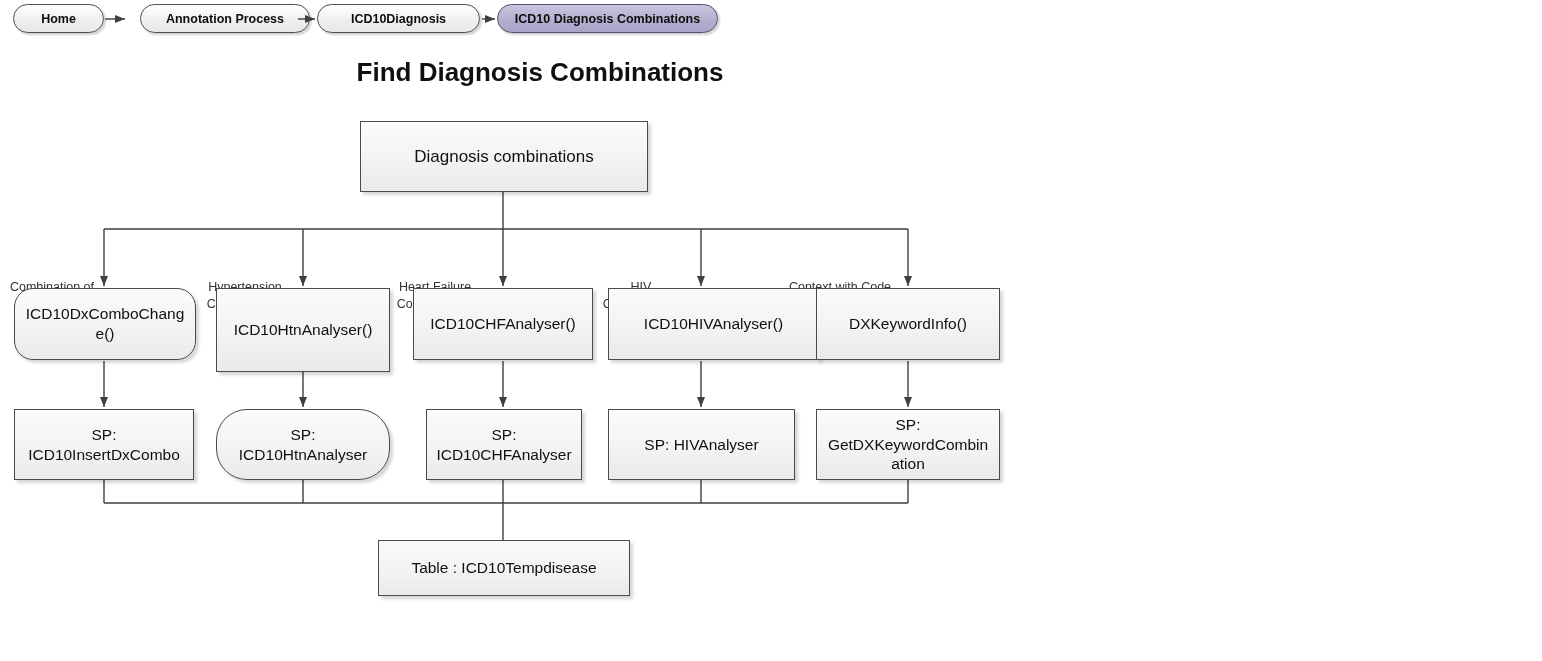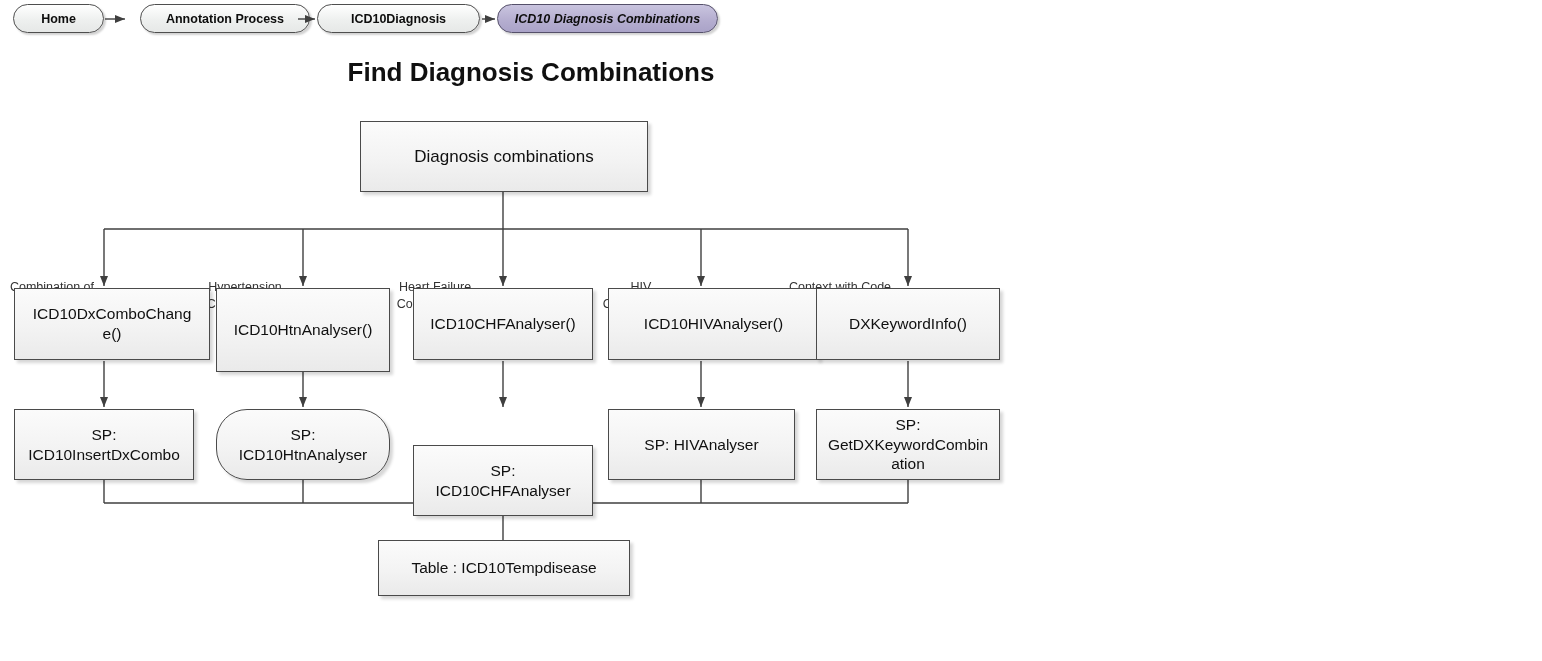--- a/index.html
+++ b/index.html
@@ -12,24 +12,23 @@
     position:absolute; top:4px; height:29px; box-sizing:border-box;
     border:1.6px solid #4e4e4e; border-radius:15px;
     background:linear-gradient(180deg,#ffffff 0%,#eef0ef 55%,#e6e8e7 100%);
     box-shadow:2px 2px 2px rgba(0,0,0,0.18);
     display:flex; align-items:center; justify-content:center;
     font-weight:bold; font-size:12.5px; color:#0d0d0d; white-space:nowrap;
   }
   .pill.active {
     background:linear-gradient(180deg,#c9c4df 0%,#b4adcf 60%,#aaa3c8 100%);
     border-color:#55506a;
-    font-style:italic;
   }
   .title {
-    position:absolute; left:331px; top:57px; width:400px; text-align:center;
+    position:absolute; left:340px; top:57px; width:400px; text-align:center;
     font-size:26px; font-weight:bold; color:#101010; letter-spacing:0px;
   }
   .node {
     position:absolute; box-sizing:border-box;
     border:1.4px solid #4a4a4a;
     background:linear-gradient(180deg,#fbfbfb 0%,#f3f3f3 55%,#eaeaea 100%);
     box-shadow:3px 3px 3px rgba(0,0,0,0.16);
     display:flex; align-items:center; justify-content:center;
     text-align:center; font-size:15.5px; color:#101010;
     white-space:pre-line; line-height:1.28; padding:2px 8px;
@@ -103,31 +102,31 @@
 two Codes</div>
   <div class="branch-label" style="left:190px;width:110px;">Hypertension
 Combinations</div>
   <div class="branch-label" style="left:380px;width:110px;">Heart Failure
 Combinations</div>
   <div class="branch-label" style="left:586px;width:110px;">HIV
 Combinations</div>
   <div class="branch-label" style="left:775px;width:130px;">Context with Code
 Combinations</div>
 
-  <div class="node" style="left:14px;top:288px;width:196px;height:72px;">ICD10DxComboChang
+  <div class="node" style="left:14px;top:288px;width:182px;height:72px;border-radius:19px;">ICD10DxComboChang
 e()</div>
   <div class="node" style="left:216px;top:288px;width:174px;height:84px;">ICD10HtnAnalyser()</div>
   <div class="node" style="left:413px;top:288px;width:180px;height:72px;">ICD10CHFAnalyser()</div>
   <div class="node" style="left:608px;top:288px;width:211px;height:72px;">ICD10HIVAnalyser()</div>
   <div class="node" style="left:816px;top:288px;width:184px;height:72px;">DXKeywordInfo()</div>
 
   <div class="node" style="left:14px;top:409px;width:180px;height:71px;">SP:
 ICD10InsertDxCombo</div>
   <div class="node" style="left:216px;top:409px;width:174px;height:71px;border-radius:31px;">SP: ICD10HtnAnalyser</div>
-  <div class="node" style="left:413px;top:409px;width:180px;height:71px;margin-top:36px;">SP: ICD10CHFAnalyser</div>
+  <div class="node" style="left:426px;top:409px;width:156px;height:71px;">SP: ICD10CHFAnalyser</div>
   <div class="node" style="left:608px;top:409px;width:187px;height:71px;">SP: HIVAnalyser</div>
   <div class="node" style="left:816px;top:409px;width:184px;height:71px;">SP:
 GetDXKeywordCombin
 ation</div>
 
   <div class="node" style="left:378px;top:540px;width:252px;height:56px;">Table : ICD10Tempdisease</div>
 
 </div>
 
 </body></html>

